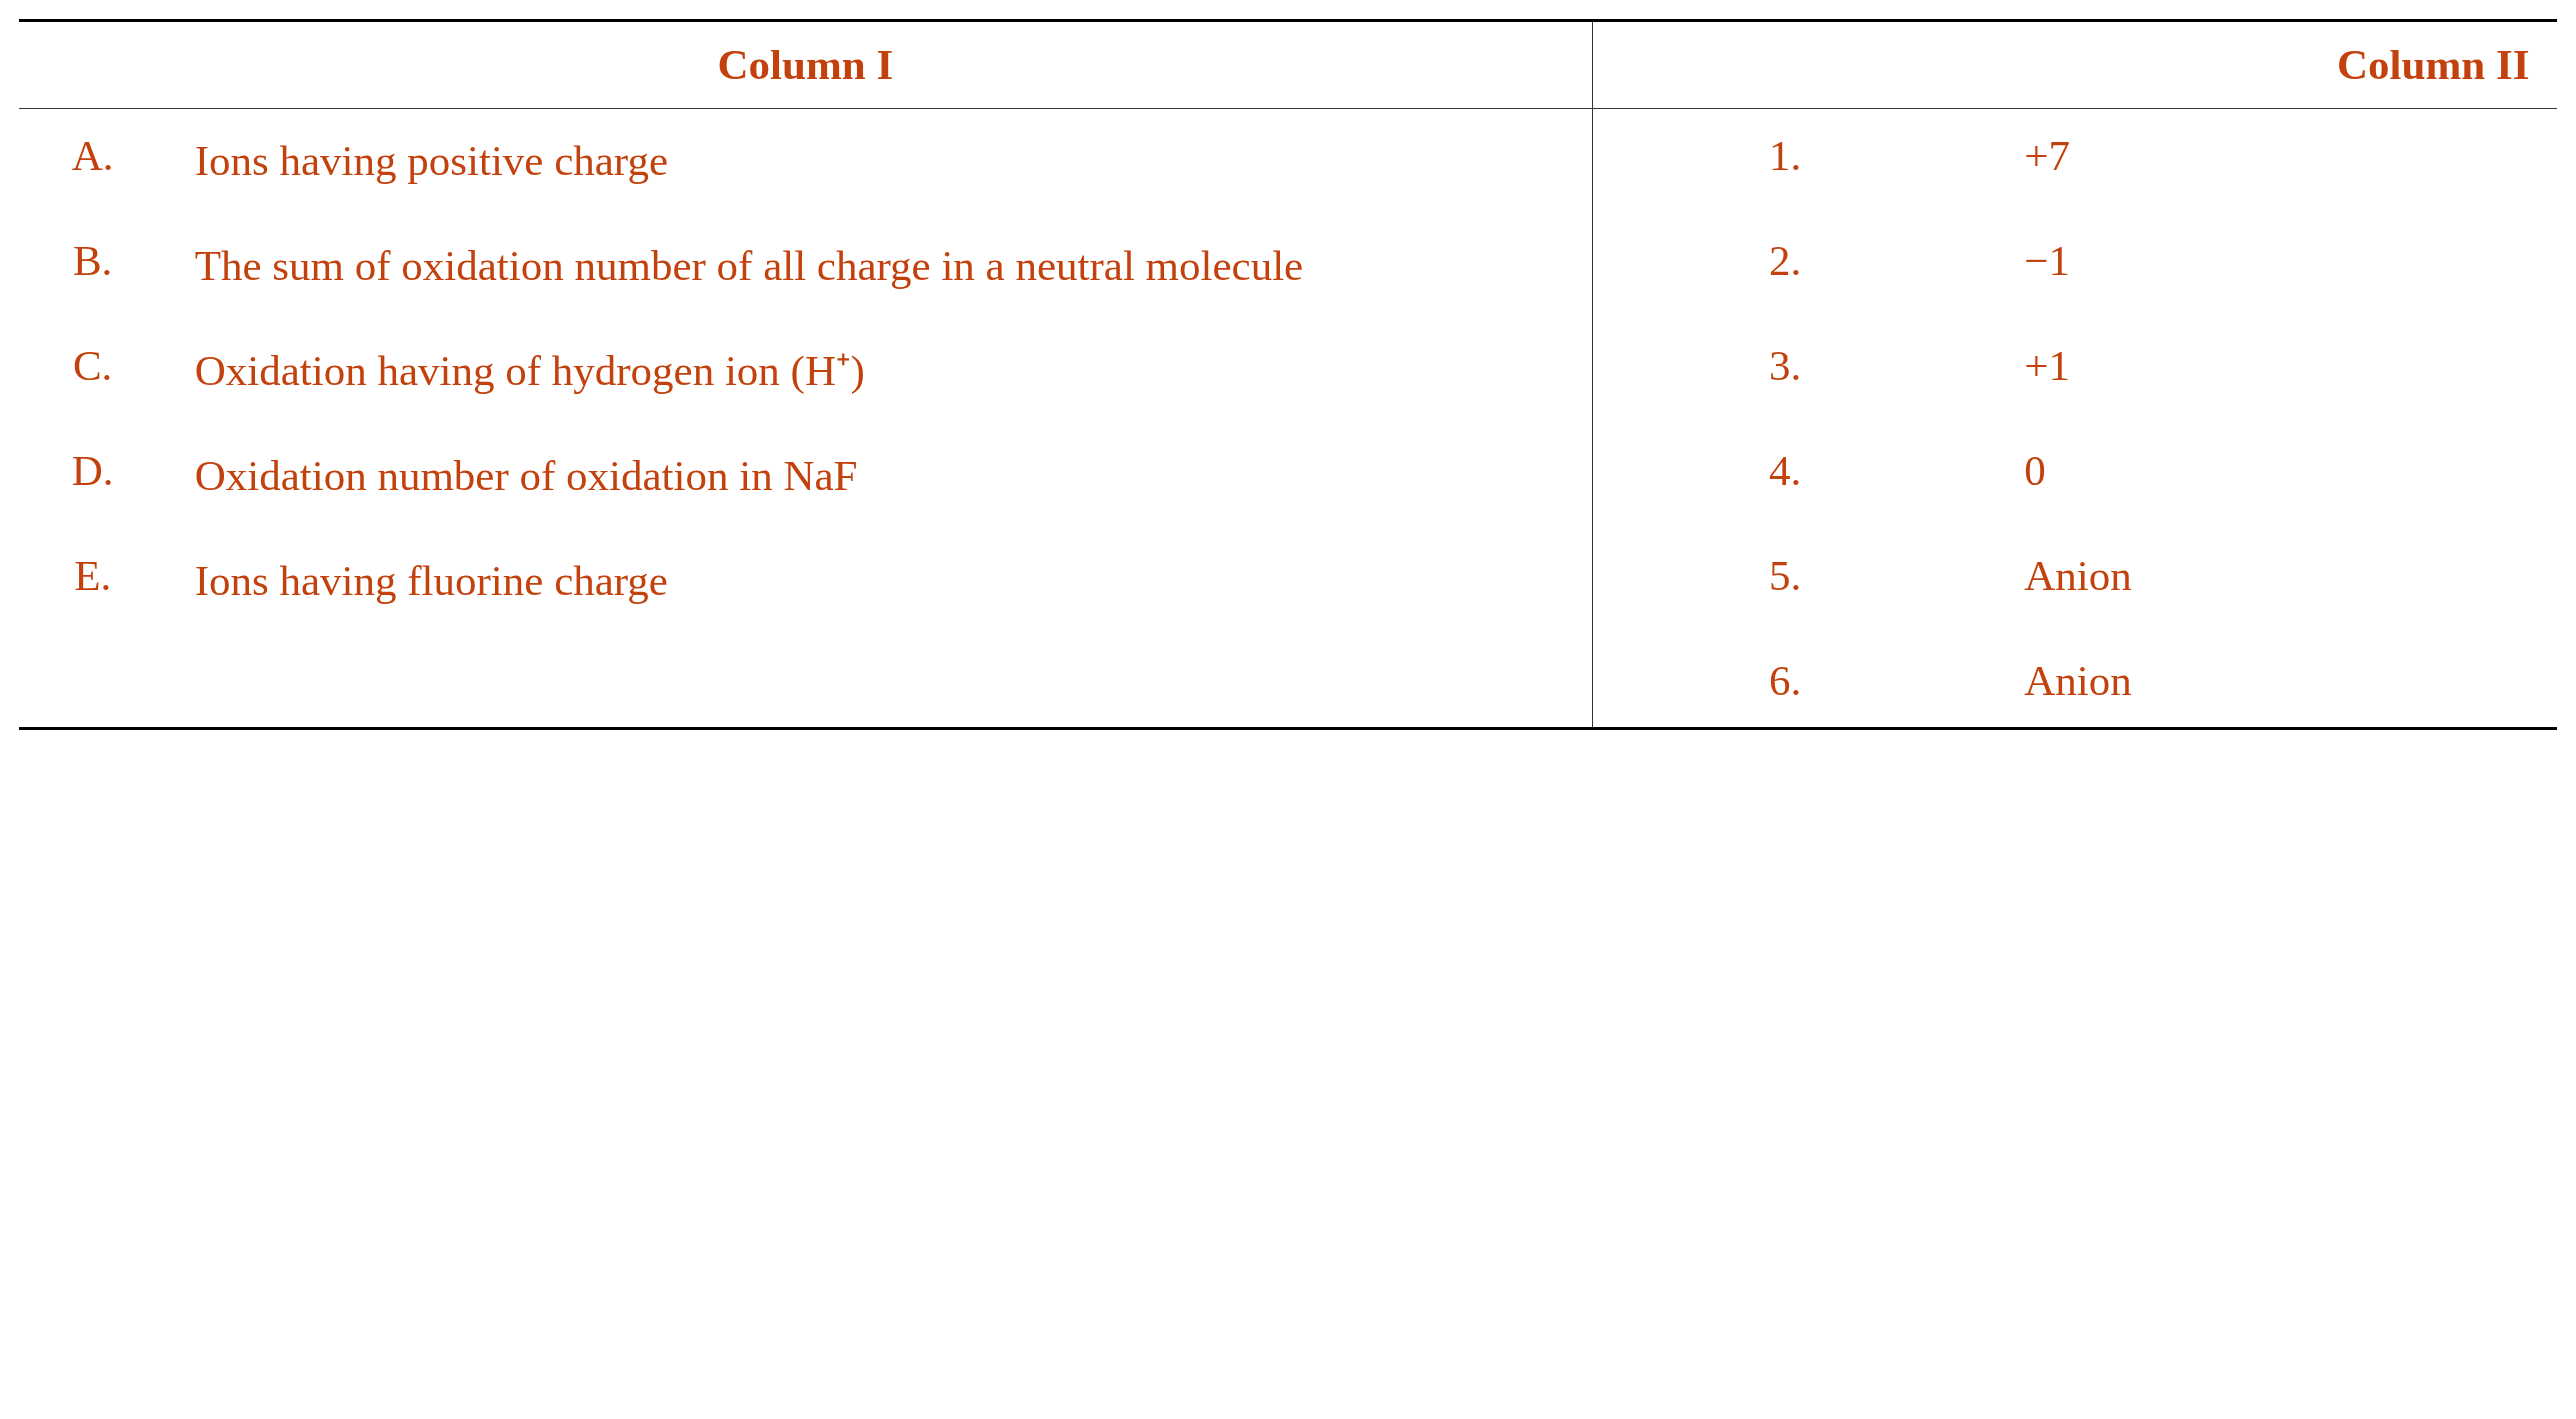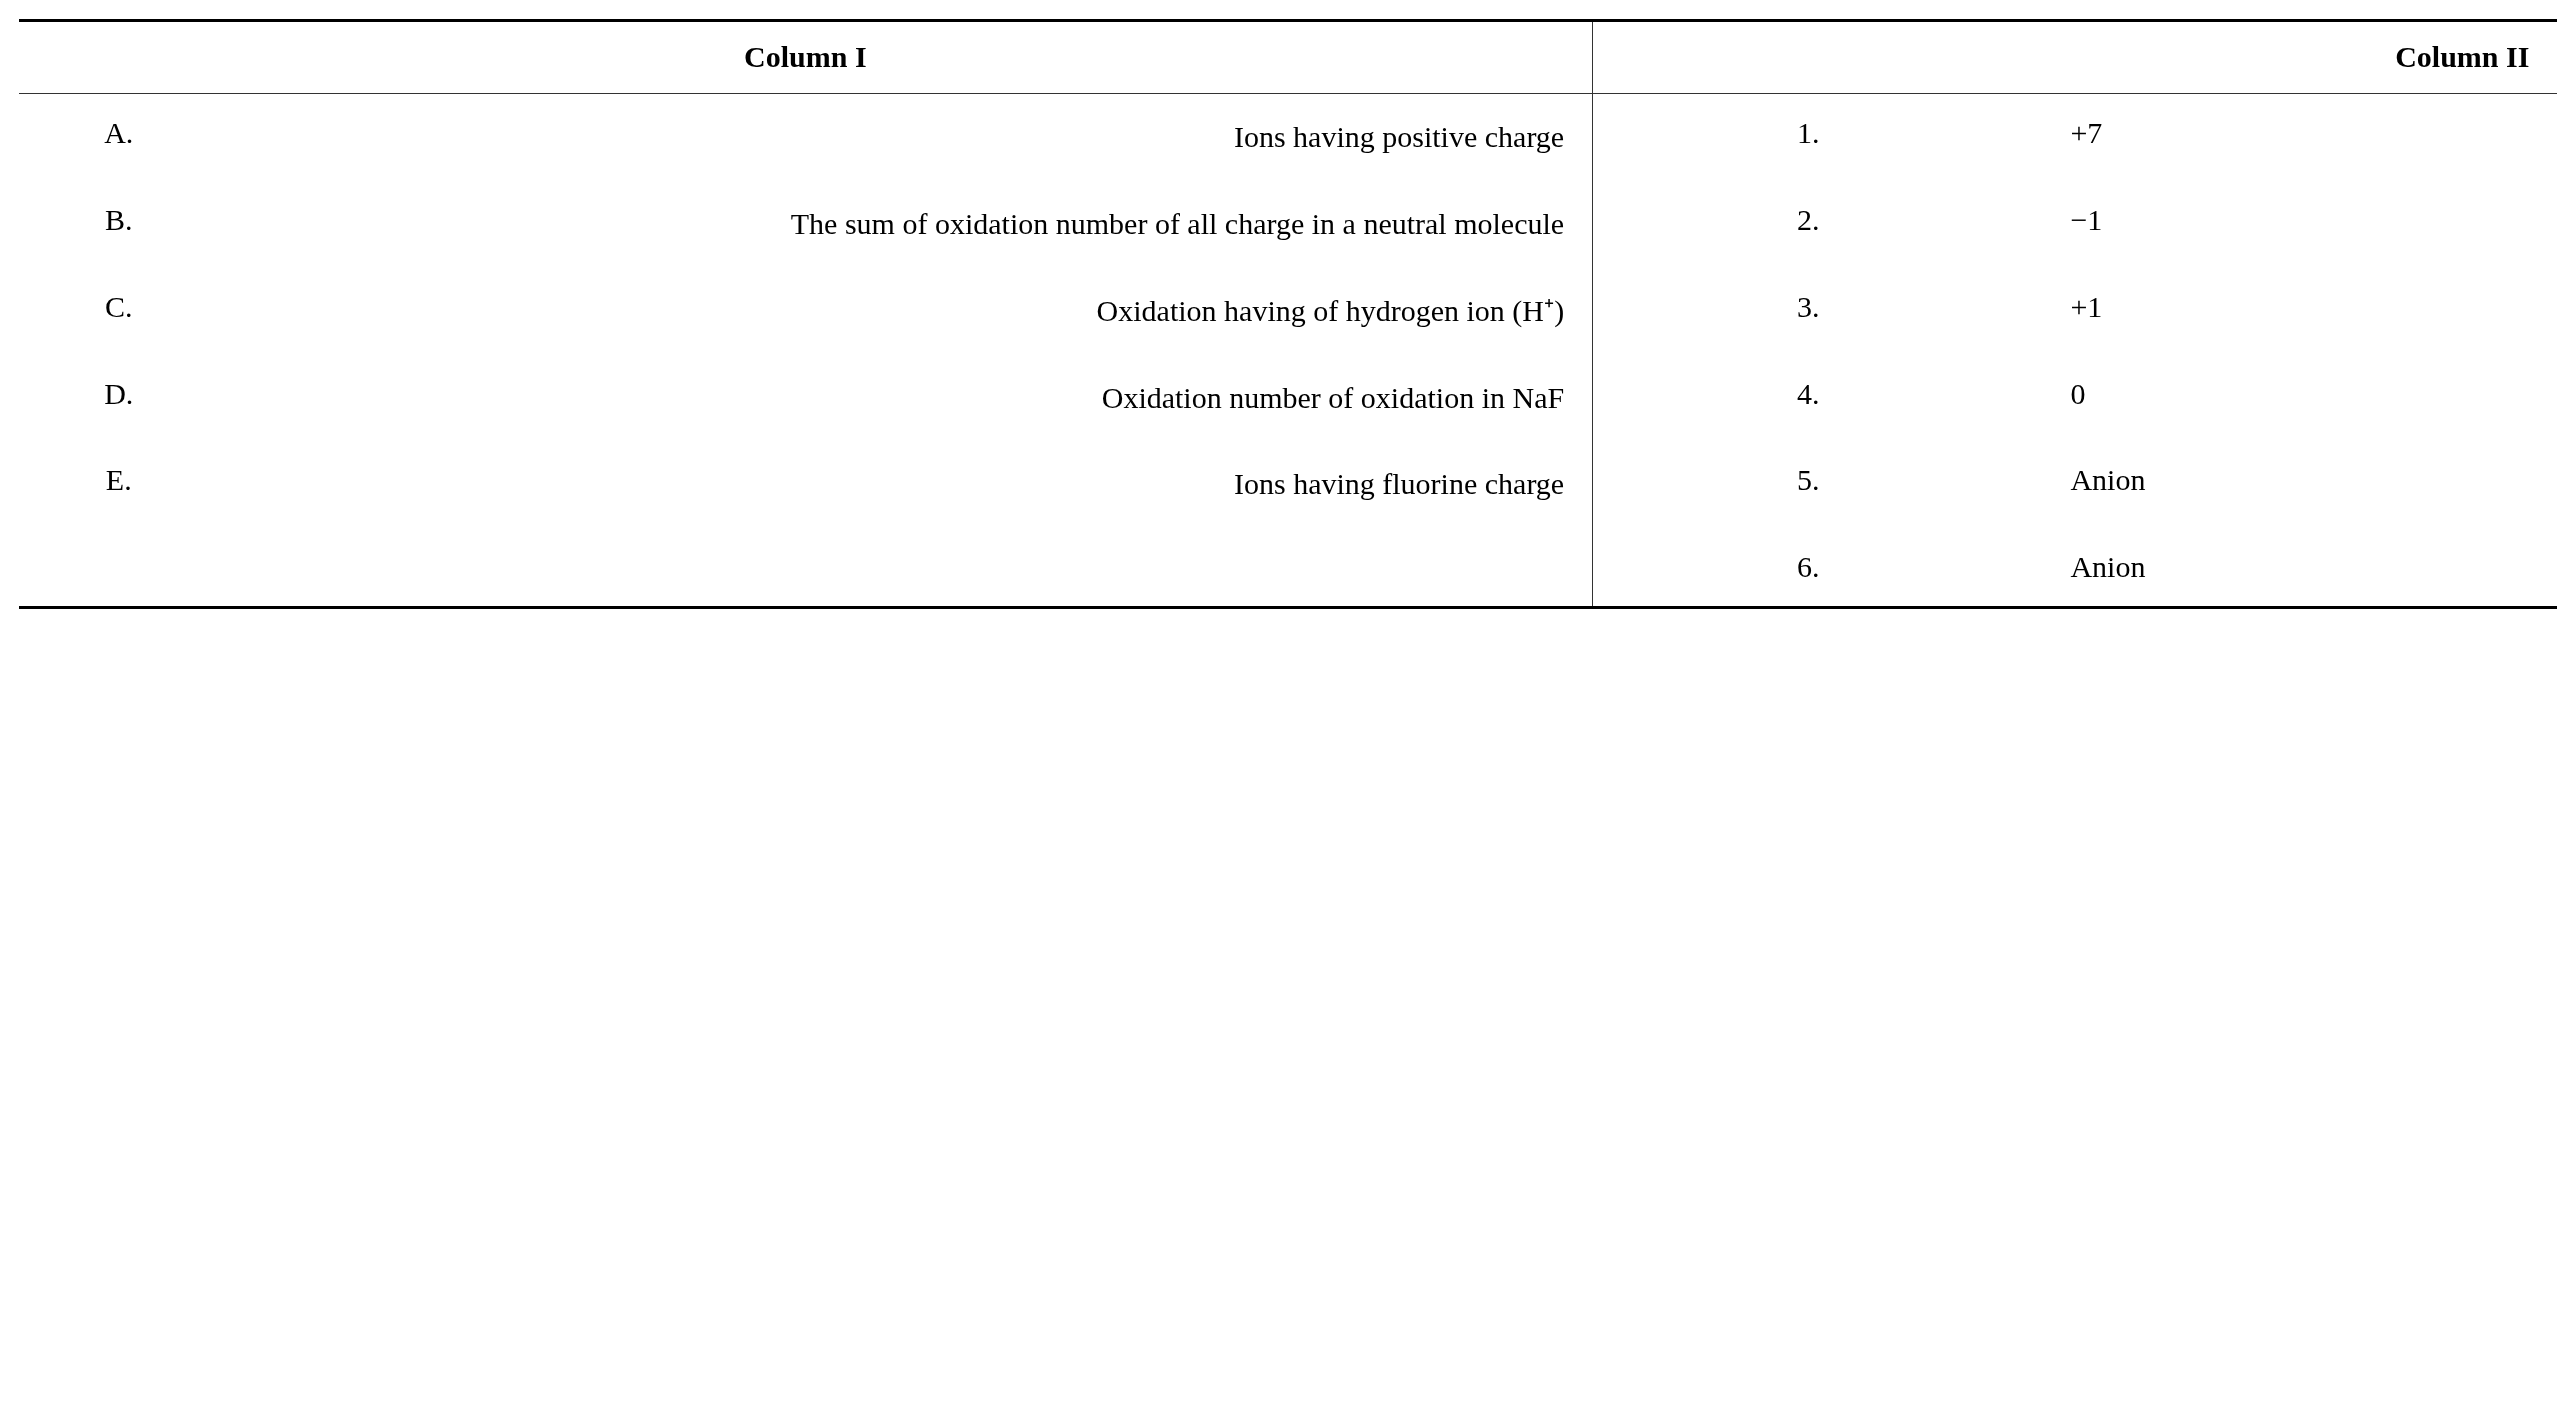--- a/index.html
+++ b/index.html
@@ -12,22 +12,22 @@
       background: #ffffff;
       padding: 18.6px;
     }
     .table-container {
       width: 100%;
       max-width: 2576px;
     }
     table {
       width: 100%;
       border-collapse: collapse;
-      font-size: 30px;
-      color: #000000;
+      font-size: 43px;
+      color: #c2410c;
     }
     thead tr {
       border-top: 3.7px solid #000000;
       border-bottom: 1.9px solid #333333;
     }
     th {
       font-weight: bold;
       padding: 18.6px 28px;
       text-align: left;
     }
@@ -48,21 +48,20 @@
       vertical-align: top;
     }
     td.col1-letter {
       width: 121px;
       text-align: center;
       font-weight: normal;
     }
     td.col1-text {
       border-right: 1.9px solid #333333;
       line-height: 1.4;
-      text-align: right;
     }
     td.col2-number {
       width: 121px;
       text-align: center;
     }
     td.col2-value {
       padding-left: 47px;
       white-space: nowrap;
     }
   </style>

